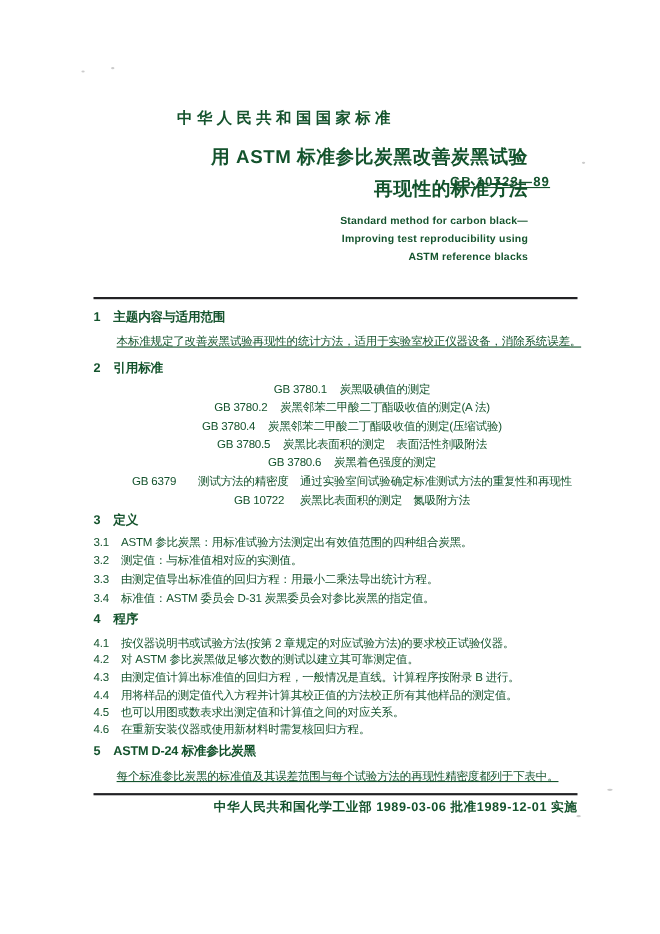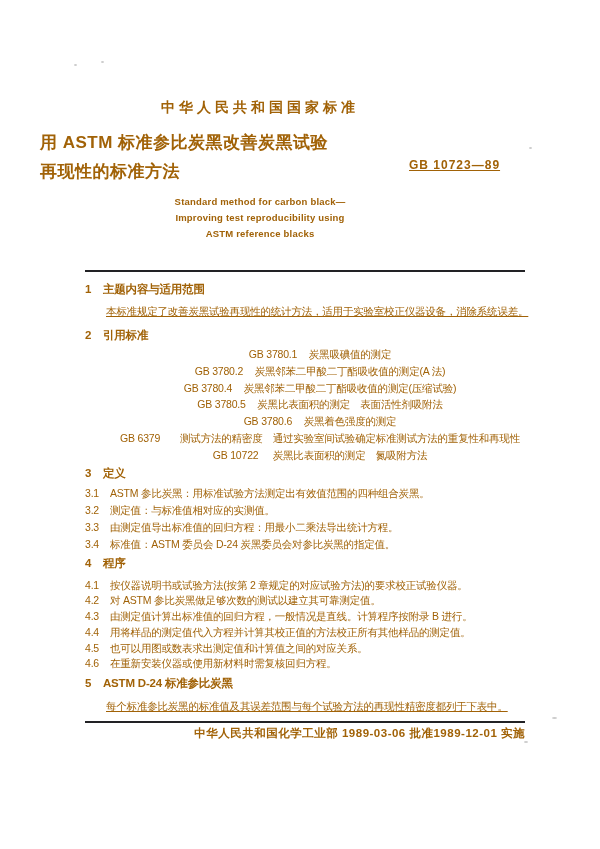--- a/index.html
+++ b/index.html
@@ -1,38 +1,38 @@
 <!DOCTYPE html>
 <html><head>
 <meta charset="utf-8">
 <style>
   html,body { margin:0; padding:0; background:#ffffff; }
   .page {
     position:relative; width:600px; height:849px; background:#ffffff;
     font-family:"Liberation Sans","DejaVu Sans",sans-serif;
-    color:#a16207; overflow:hidden;
+    color:#14532d; overflow:hidden;
   }
   
   .natl {
     position:absolute; left:40px; top:99px; width:440px;
     text-align:center; font-size:14px; font-weight:700; letter-spacing:4px;
     white-space:nowrap;
   }
   .title-block {
     position:absolute; left:40px; top:128px; width:440px;
-    text-align:left; font-size:17px; font-weight:700; line-height:29px;
+    text-align:right; font-size:17px; font-weight:700; line-height:29px;
     letter-spacing:0.5px; white-space:nowrap;
   }
   .gb-number {
     position:absolute; left:409px; top:158px;
     font-size:12px; font-weight:700; letter-spacing:1px; white-space:nowrap;text-decoration:underline;
   }
   .en-title {
     position:absolute; left:40px; top:194px; width:440px;
-    text-align:center; font-size:9.5px; font-weight:700; line-height:16px;
+    text-align:right; font-size:9.5px; font-weight:700; line-height:16px;
     letter-spacing:0.2px;
   }
   
   .rule { position:absolute; left:85px; width:440px; height:2px; background:#222225; }
   .rule-top { top:270px; }
   .rule-bottom { top:721px; }
   
   main {
     position:absolute; left:85px; top:272px; width:452px;
     font-size:10.5px; letter-spacing:-0.2px;
@@ -135,21 +135,21 @@
       <div class="item">
         <span class="item-no">3.2</span>
         <span>测定值：与标准值相对应的实测值。</span>
       </div>
       <div class="item">
         <span class="item-no">3.3</span>
         <span>由测定值导出标准值的回归方程：用最小二乘法导出统计方程。</span>
       </div>
       <div class="item">
         <span class="item-no">3.4</span>
-        <span>标准值：ASTM 委员会 D-24 炭黑委员会对参比炭黑的指定值。</span>
+        <span>标准值：ASTM 委员会 D-31 炭黑委员会对参比炭黑的指定值。</span>
       </div>
     </div>
 
     <h2 class="sec-h mt2">
       <span class="sec-no">4</span>
       <span>程序</span>
     </h2>
     <div class="items-4">
       <div class="item">
         <span class="item-no">4.1</span>

